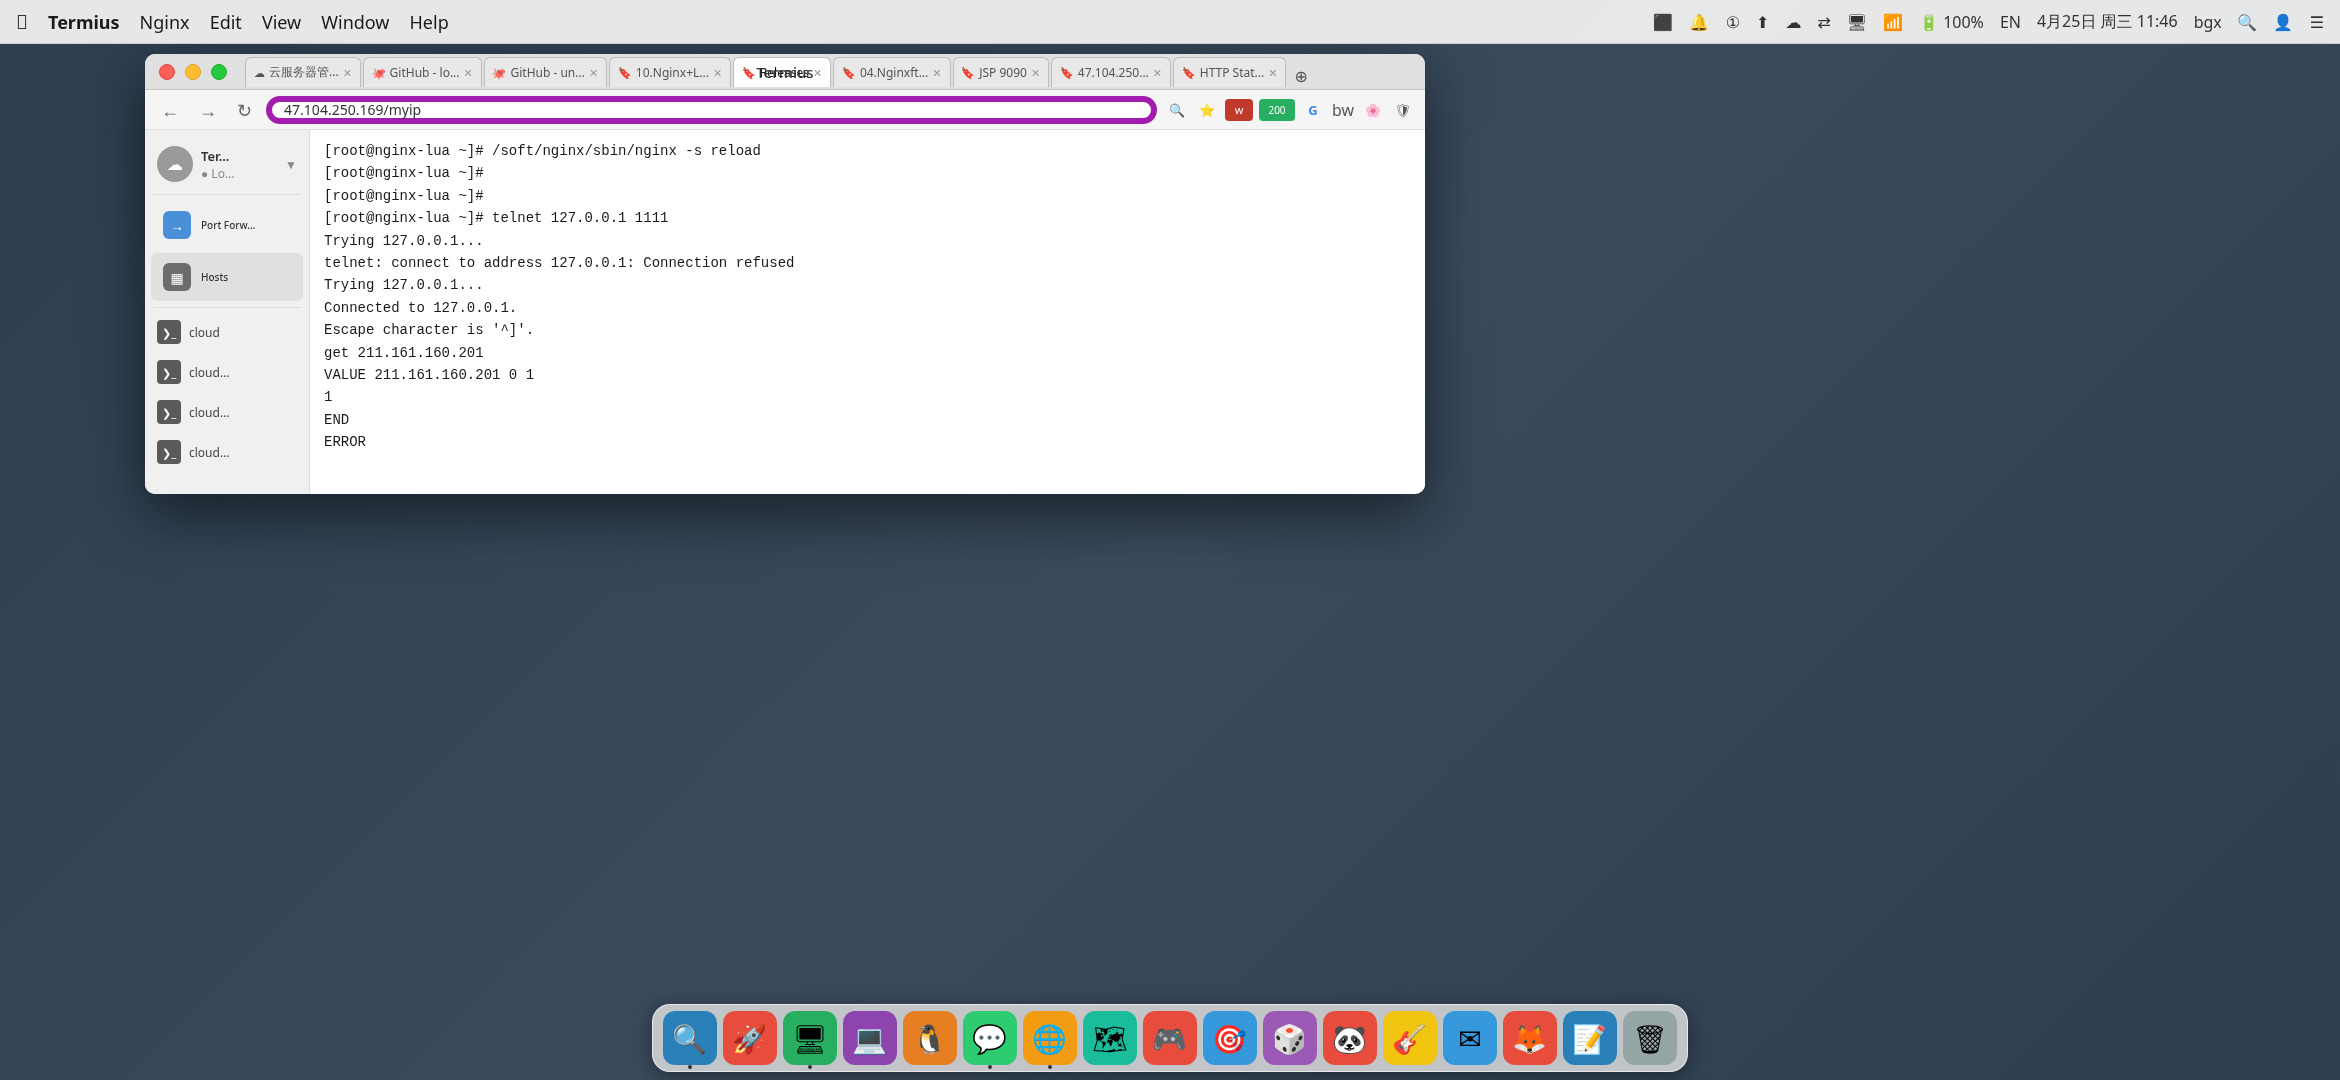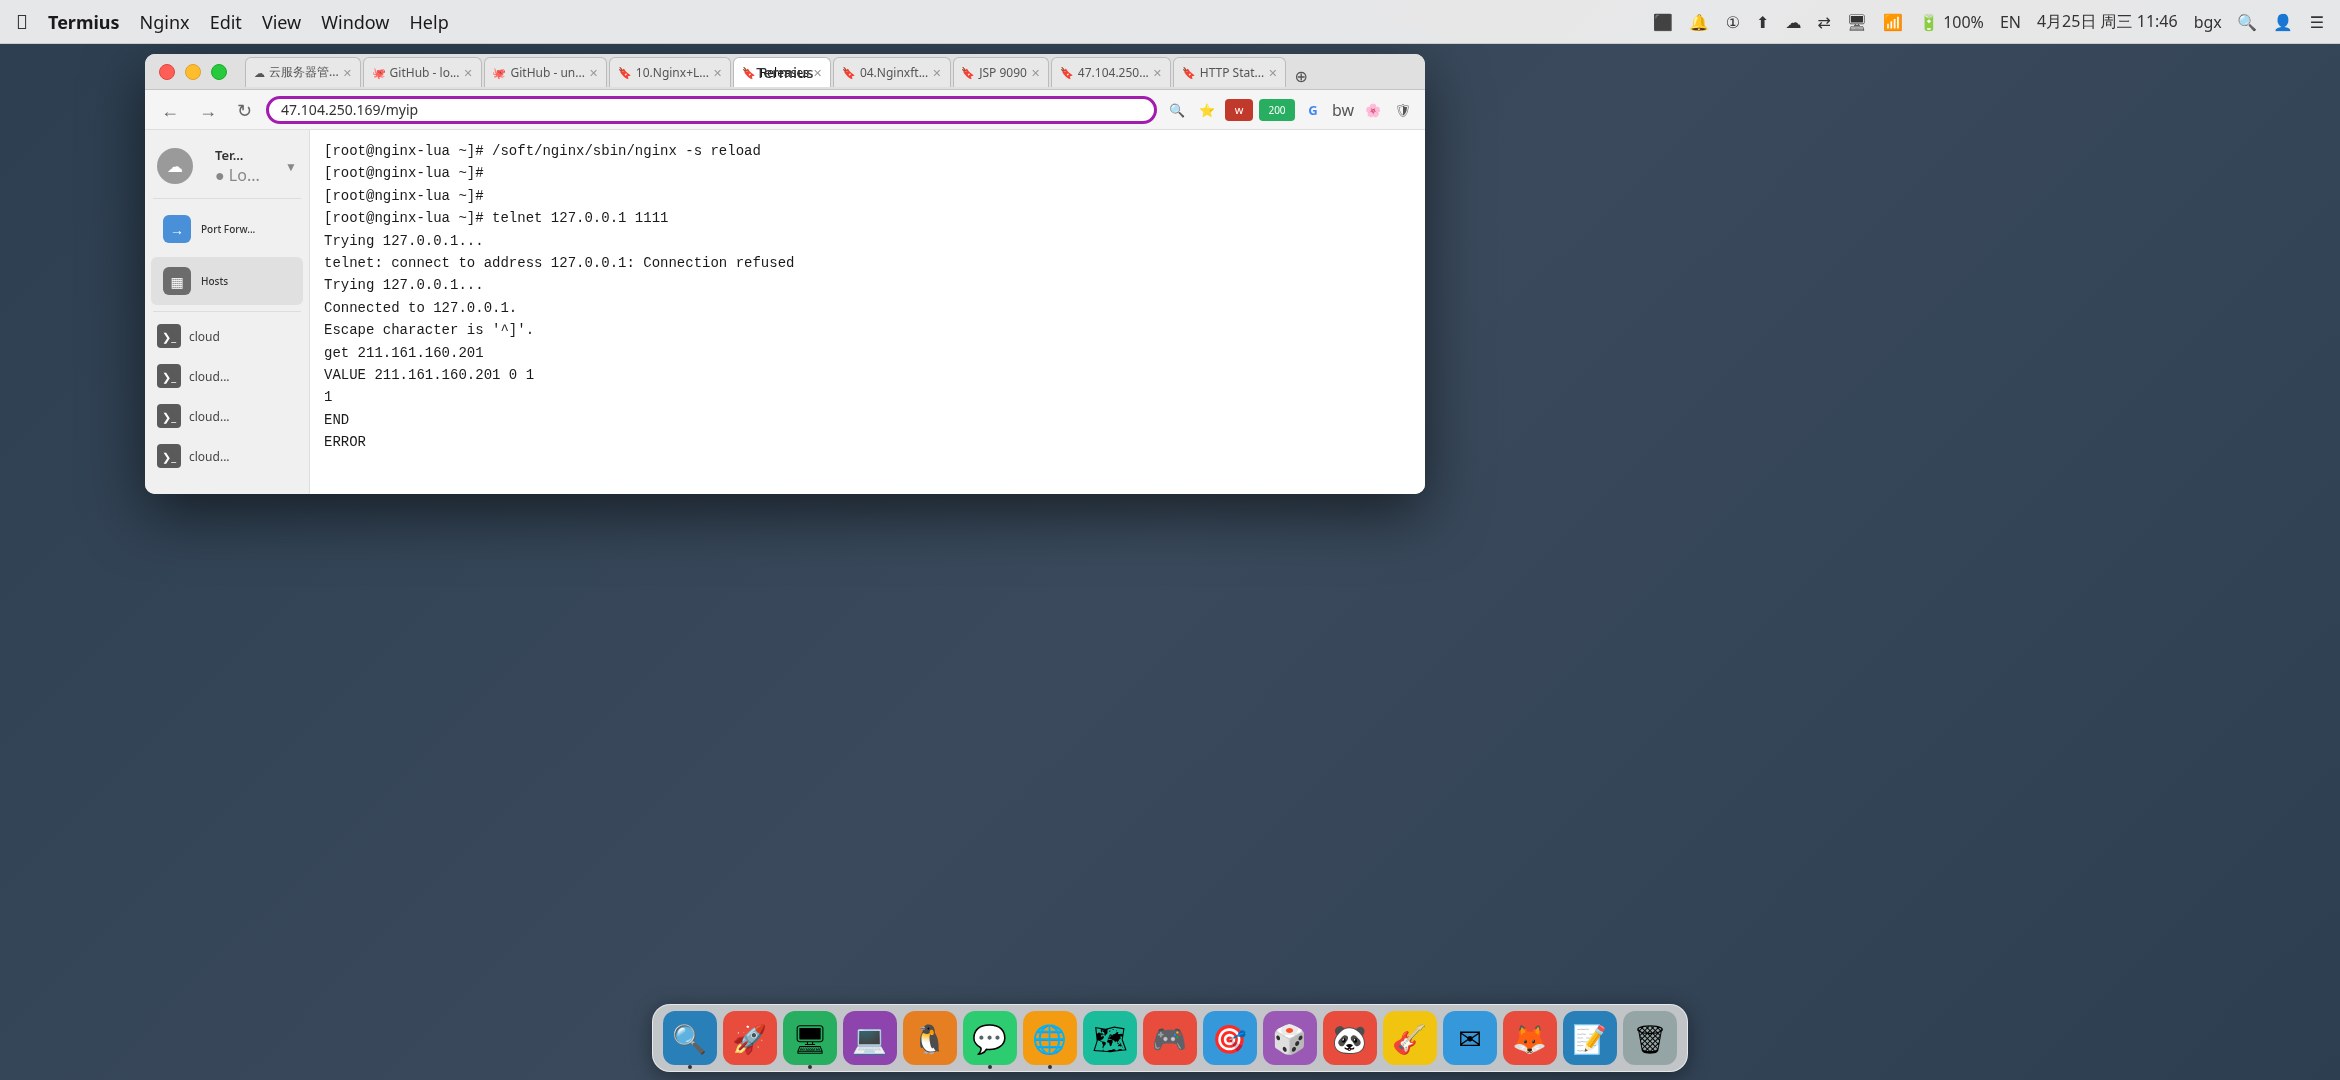--- a/index.html
+++ b/index.html
@@ -80,21 +80,21 @@
     .nav-btn {
       font-size: 18px;
       color: #666;
       cursor: pointer;
       padding: 2px 6px;
     }
     .url-field {
       flex: 1;
       height: 28px;
       background: #fff;
-      border: 3px solid #a21caf;
+      border: 6px solid #a21caf;
       border-radius: 14px;
       padding: 0 12px;
       font-size: 14px;
       color: #333;
       display: flex;
       align-items: center;
     }
     .address-icons {
       display: flex;
       gap: 6px;
@@ -159,32 +159,31 @@
       background: #9a9a9a;
       display: flex;
       align-items: center;
       justify-content: center;
       font-size: 16px;
       color: #fff;
     }
     .profile-info {
       flex: 1;
       overflow: hidden;
-      margin-left: 14px;
     }
     .profile-name {
       font-size: 13px;
       font-weight: 600;
       color: #333;
       white-space: nowrap;
       overflow: hidden;
       text-overflow: ellipsis;
     }
     .profile-status {
-      font-size: 16px;
+      font-size: 12px;
       color: #888;
     }
     .profile-chevron {
       font-size: 12px;
       color: #888;
     }
 
     .sidebar-divider {
       height: 1px;
       background: #ddd;

